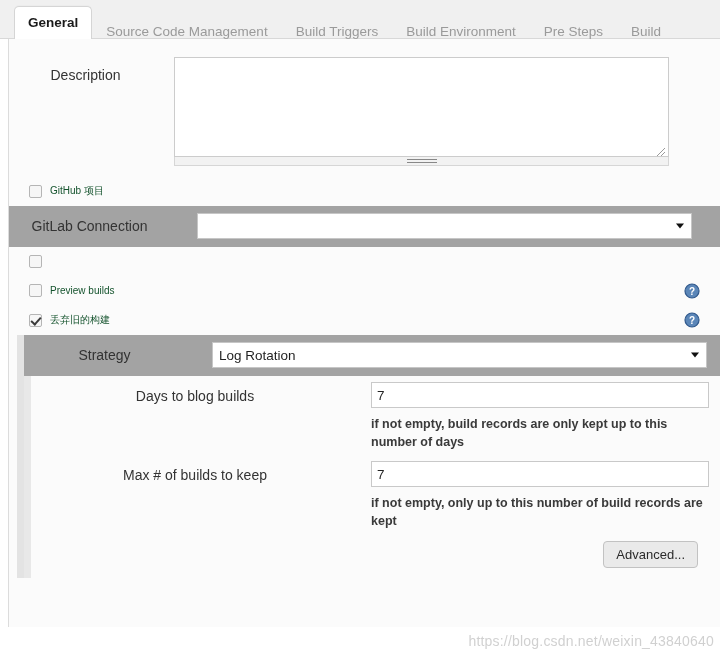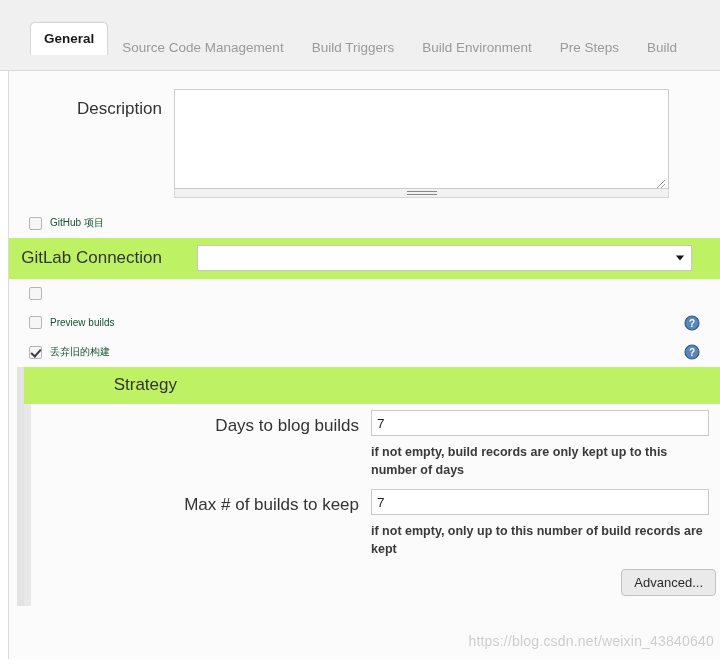--- a/index.html
+++ b/index.html
@@ -14,21 +14,21 @@
     font-family: "Liberation Sans", sans-serif;
     font-size: 13px;
     color: #333333;
     position: relative;
   }
 
   
   .tab-bar {
     background: #f0f0f0;
     border-bottom: 1px solid #d8d8d8;
-    padding: 16px;
+    padding: 0;
     position: relative;
   }
   .tab-row {
     display: flex;
     align-items: flex-end;
     height: 38px;
     padding-left: 14px;
     box-sizing: border-box;
   }
   .tab-row.row2 {
@@ -69,32 +69,32 @@
     box-sizing: border-box;
   }
 
   .row {
     display: flex;
     align-items: flex-start;
     position: relative;
     box-sizing: border-box;
   }
   .row.shaded {
-    background: #bef264;
+    background: #a3a3a3;
     gap: 23px;
   }
 
   
   .lbl {
     width: 165px;
     min-width: 165px;
-    text-align: right;
+    text-align: center;
     padding-right: 12px;
     box-sizing: border-box;
-    font-size: 17px;
+    font-size: 14px;
     color: #333;
     line-height: 1.3;
   }
   .lbl.leftpad { padding-left: 8px; }
 
   .ctl { flex: 1; position: relative; }
 
   
   .desc-row {
     padding: 18px 0 10px 0;
@@ -277,21 +277,21 @@
   }
   .adv-btn {
     background: #eaeaea;
     border: 1px solid #c2c2c2;
     border-radius: 4px;
     padding: 5px 12px;
     font-size: 13px;
     color: #2b2b2b;
     font-family: "Liberation Sans", sans-serif;
     cursor: pointer;
-    margin-right: 4px;
+    margin-right: 22px;
   }
 
   .watermark {
     position: absolute;
     right: 6px;
     bottom: 18px;
     font-size: 14px;
     color: rgba(150,150,150,0.45);
     pointer-events: none;
     white-space: nowrap;
@@ -365,20 +365,26 @@
     <svg class="help-icon" viewBox="0 0 16 16">
       <circle cx="8" cy="8" r="7" fill="#5b86b8" stroke="#31598c" stroke-width="1.2"></circle>
       <text x="8" y="11.6" font-size="10" font-family="Liberation Sans, sans-serif" font-weight="bold" fill="#ffffff" text-anchor="middle">?</text>
     </svg>
   </div>
 
   <div class="nested">
 
     <div class="row select-row shaded">
       <div class="lbl leftpad">Strategy</div>
+      <div class="ctl">
+        <div class="sel">
+          <span>Log Rotation</span>
+          <span class="arrow"></span>
+        </div>
+      </div>
     </div>
 
     <div class="sub-nested">
 
       <div class="row field-row">
         <div class="lbl">Days to blog builds</div>
         <div class="ctl">
           <input class="txtinput" type="text" value="7" style="">
           <div class="hint">if not empty, build records are only kept up to this number of days</div>
         </div>

